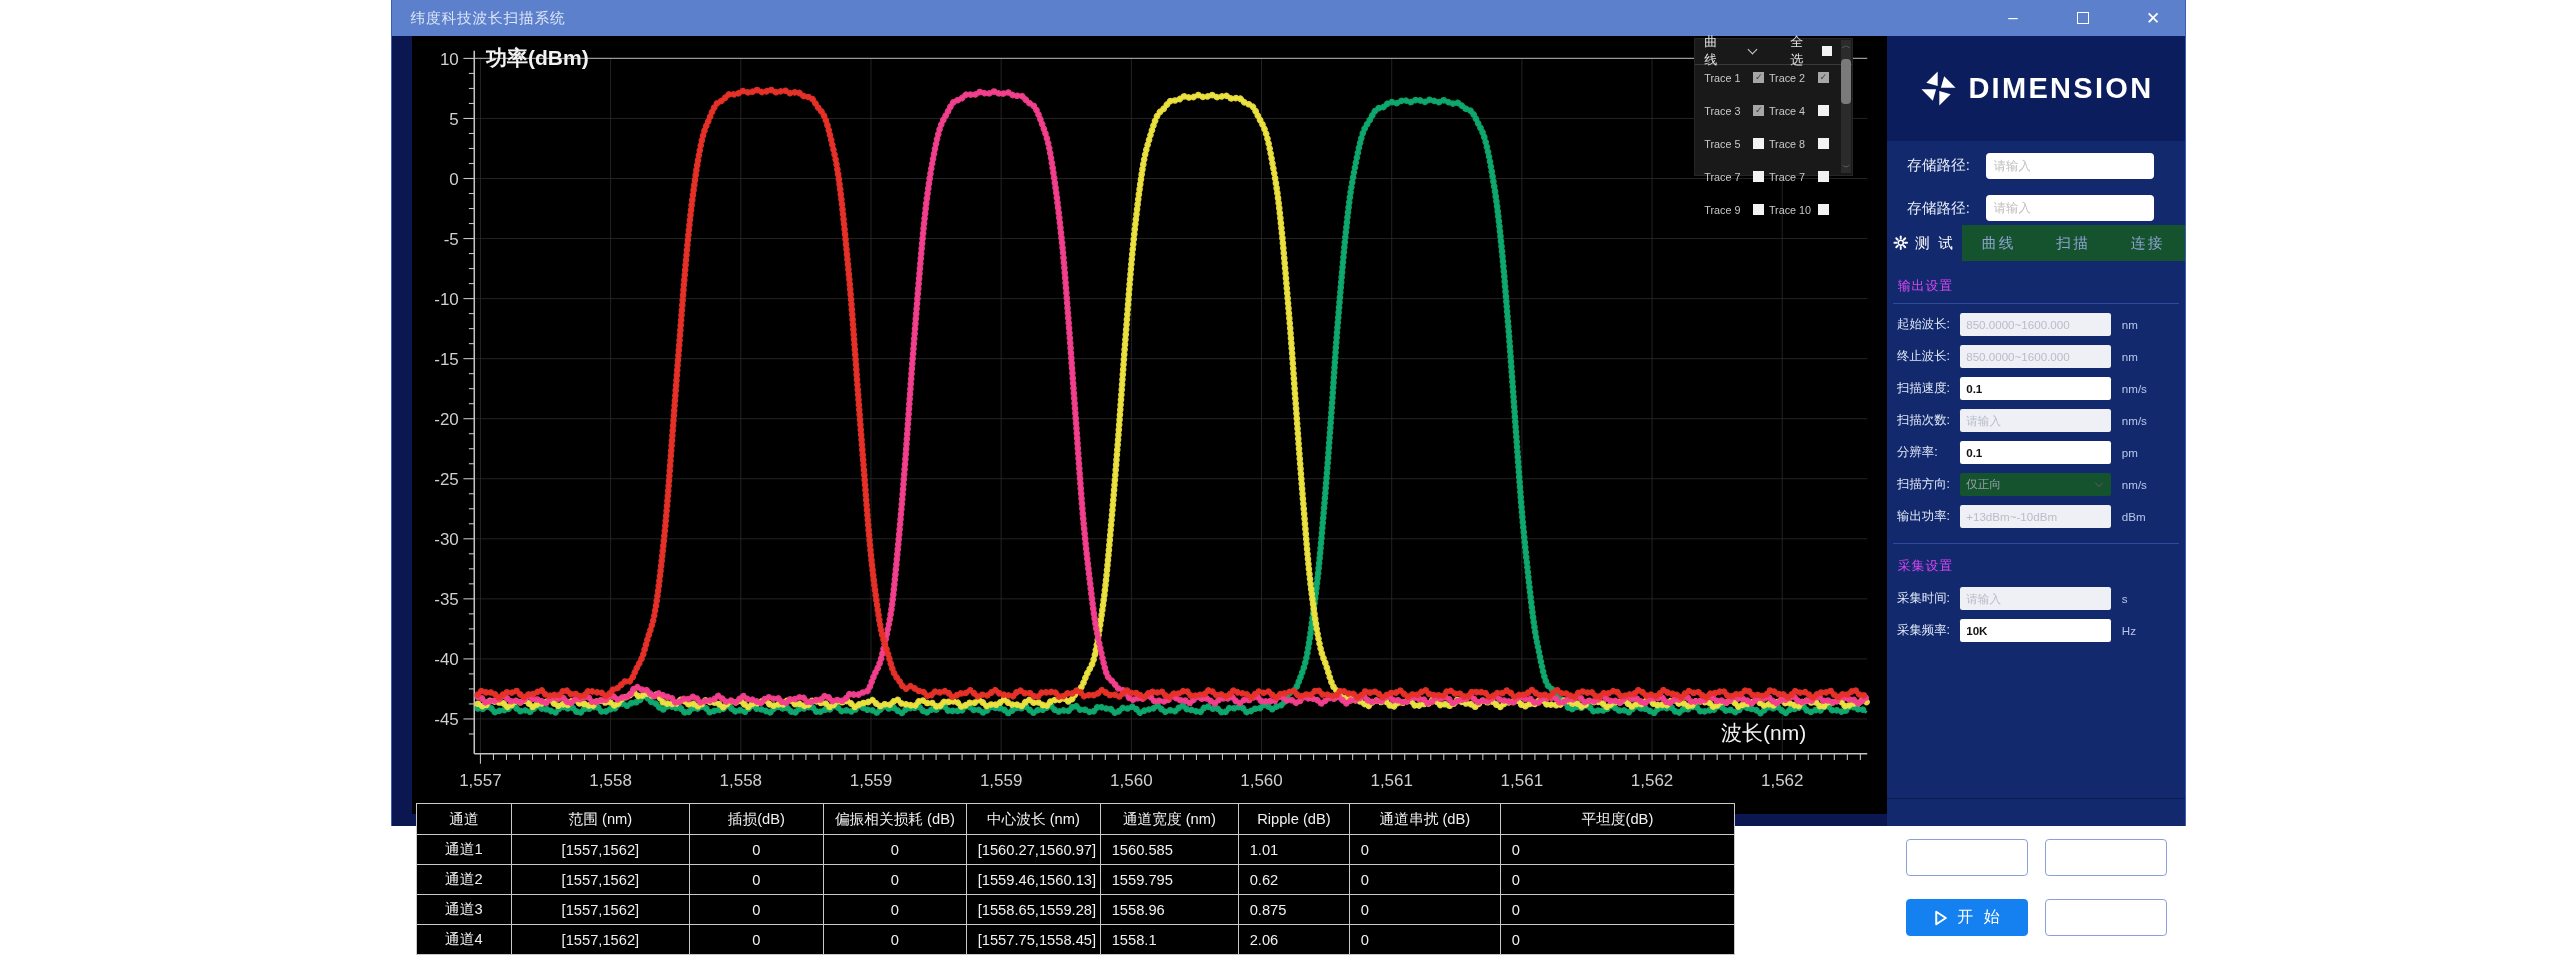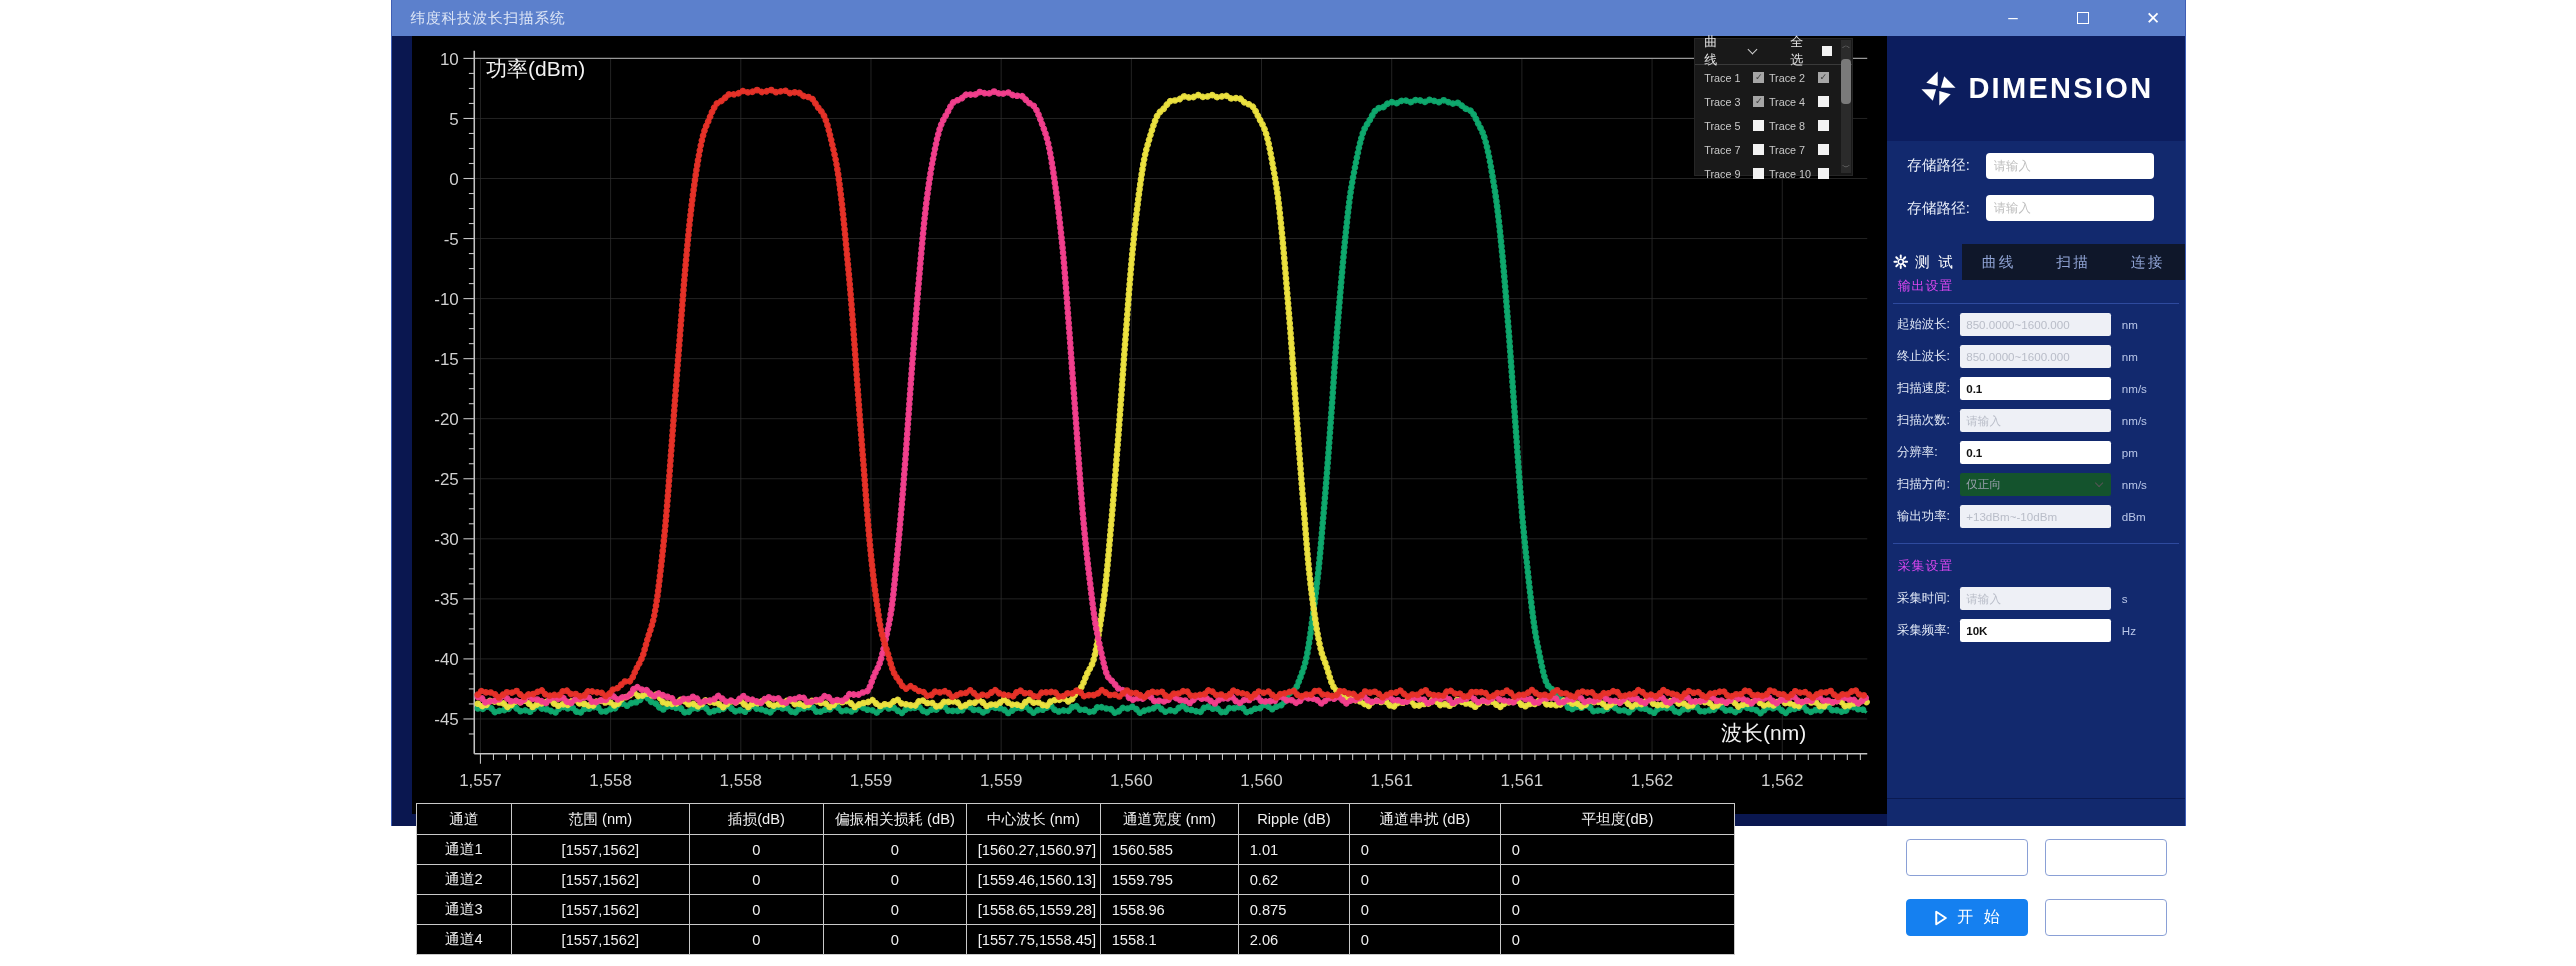--- a/index.html
+++ b/index.html
@@ -12,29 +12,29 @@
   #titlebar .title{margin-left:18.5px;font-size:14.7px;color:#dde5f6;letter-spacing:0.8px;}
   .win-controls{position:absolute;right:14px;top:0;height:36px;display:flex;align-items:center;gap:34px;}
   .win-btn{width:36px;height:31px;display:flex;align-items:center;justify-content:center;color:#ffffff;font-size:17px;cursor:default;}
   .maxbox{width:11.6px;height:11.6px;border:1.5px solid #ffffff;display:inline-block;}
 
   
   #mainzone{position:absolute;left:0;top:36px;bottom:0;width:1495px;background:#0a1750;}
   #blackarea{position:absolute;left:20px;top:0;right:0;bottom:12.4px;background:#000000;}
   #chart-svg{position:absolute;left:0;top:0;}
   .axis-title{position:absolute;color:#f2f2f2;font-size:21px;}
-  #ylab{left:74px;top:19px;}
+  #ylab{left:74px;top:8px;font-weight:bold;}
   #xlab{left:1309px;top:683px;}
 
   
   #legend{position:absolute;left:1282px;top:1.5px;width:159px;height:138px;background:#191919;border:0.8px solid #262626;}
   #legend .hdr{display:flex;align-items:center;height:26px;padding:0 20px 0 9.3px;color:#e3e3e3;font-size:13px;border-bottom:0.8px solid #3a3a3a;}
   #legend .hdr .chev{width:7px;height:7px;border-right:1.5px solid #cfcfcf;border-bottom:1.5px solid #cfcfcf;transform:rotate(45deg);margin:-3.1px 0 0 20px;}
   #legend .hdr .sel-all{margin-left:34px;}
-  #legend .items{display:grid;grid-template-columns:1fr 1fr;padding:4.6px 18.5px 3.1px 9.3px;row-gap:7px;}
+  #legend .items{display:grid;grid-template-columns:1fr 1fr;padding:4.6px 18.5px 3.1px 9.3px;row-gap:16px;}
   .trace-item{display:flex;align-items:center;height:17px;}
   .trace-item .tlab{color:#c9c9c9;font-size:10.8px;width:43px;}
   .cb{width:10.8px;height:10.8px;background:#f2f2f2;display:flex;align-items:center;justify-content:center;font-size:9.3px;color:#444;margin-left:6.2px;}
   .cb.checked{background:#a6a6a6;}
   .cb .mark{visibility:hidden;line-height:1;}
   .cb.checked .mark{visibility:visible;}
   #legend .sb-track{position:absolute;right:1.5px;top:1.5px;bottom:1.5px;width:9.3px;background:#2b2b2b;}
   #legend .sb-thumb{position:absolute;right:1.5px;top:20px;width:9.3px;height:45px;background:#7a7a7a;border-radius:3.9px;}
   #legend .sb-arrow{position:absolute;right:2.3px;width:7.7px;height:7.7px;color:#8a8a8a;font-size:8.5px;line-height:7.7px;text-align:center;}
   #legend .sb-up{top:3.1px;}
@@ -51,21 +51,21 @@
   
   #sidebar{position:absolute;right:0;top:36px;bottom:0;width:298px;background:#12296e;}
   #logoblock{position:absolute;left:0;top:0;right:0;height:105px;background:#0c1d5e;display:flex;align-items:center;justify-content:center;gap:10.8px;}
   #brandtext{color:#ffffff;font-size:29px;font-weight:700;letter-spacing:2.3px;}
   #pathblock{position:absolute;left:0;top:105px;right:0;height:88px;}
   .path-row{position:absolute;left:0;right:0;height:28px;display:flex;align-items:center;}
   .path-row .plab{color:#e8edf8;font-size:14.7px;margin-left:20px;width:79px;}
   .path-row input{width:168px;height:26px;border:none;border-radius:3.9px;background:#ffffff;font-size:12.4px;padding:0 7.7px;color:#333;outline:none;}
   .path-row input::placeholder{color:#bfbfbf;}
 
-  #tabsbar{position:absolute;left:0;top:208px;right:0;height:36px;background:#0f172a;display:flex;}
+  #tabsbar{position:absolute;left:0;top:189px;right:0;height:36px;background:#14532d;display:flex;}
   .tab{flex:1;display:flex;align-items:center;justify-content:center;gap:6.2px;color:#8fa3d4;font-size:14.7px;letter-spacing:2.3px;}
   .tab.active{background:#12296e;color:#ffffff;}
 
   #formarea{position:absolute;left:0;top:229px;right:0;}
   .sec-title{color:#d946ef;font-size:13px;margin:12.4px 0 7.7px 10.8px;letter-spacing:0.8px;}
   .sec-hr{border:none;border-top:0.8px solid #2e4a9e;margin:0 6.2px 4.6px 6.2px;}
   .f-row{position:relative;height:32px;display:flex;align-items:center;}
   .f-row .flab{color:#dfe6f4;font-size:12.4px;margin-left:10px;width:63px;}
   .f-row .fctl{position:relative;width:151px;height:23px;}
   .f-row input,.f-row .selbox{width:151px;height:23px;border:none;border-radius:2.3px;font-size:11.6px;padding:0 6.2px;outline:none;}

